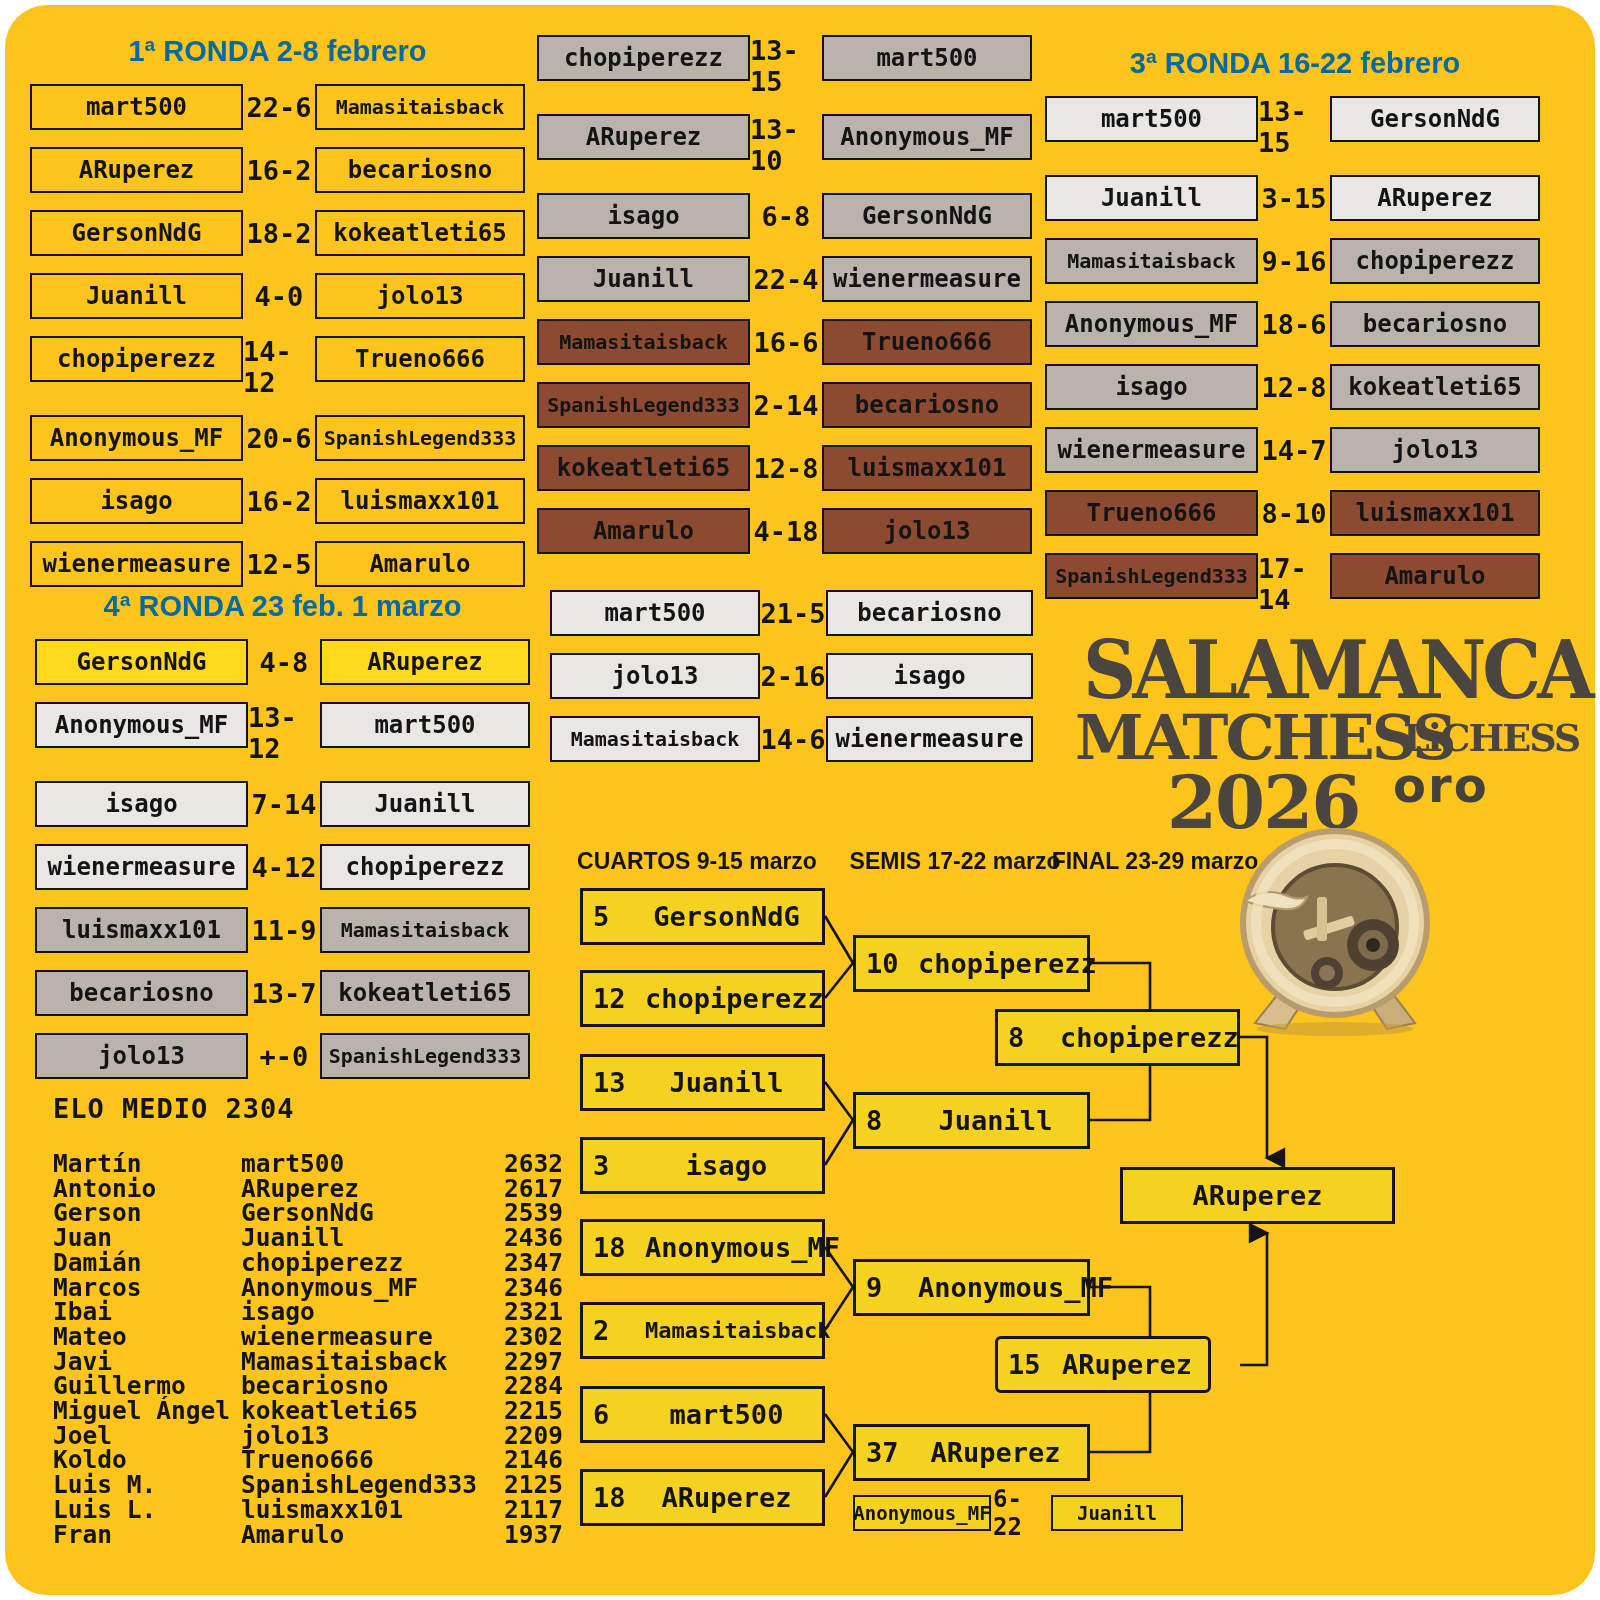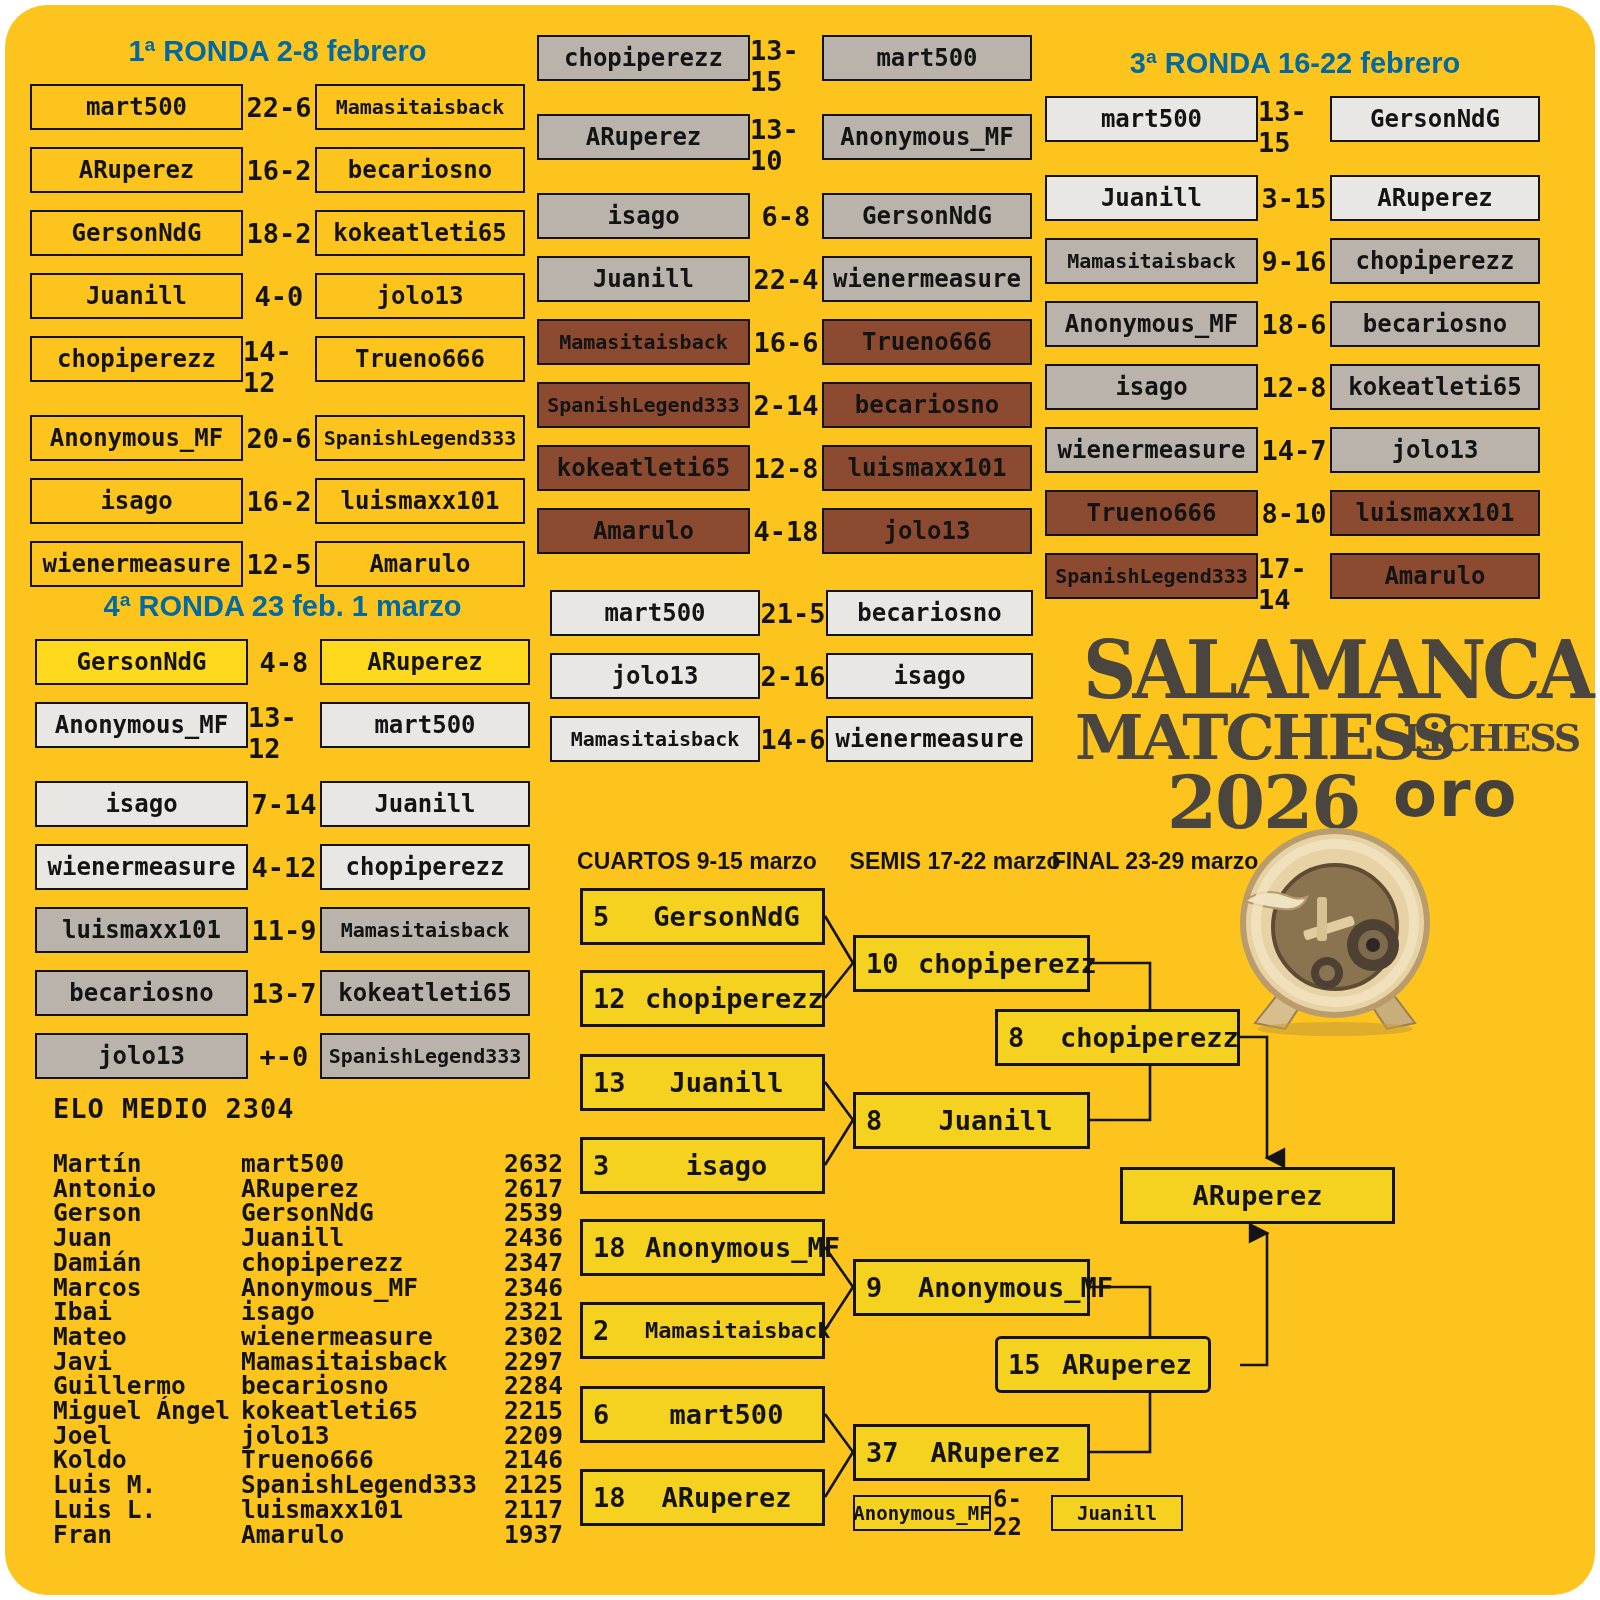--- a/index.html
+++ b/index.html
@@ -30,21 +30,21 @@
   .round-c5 .match-row{grid-template-columns:210px 66px 207px;}
 
   
   #logo{position:absolute;left:1040px;top:610px;width:540px;height:420px;color:#4A463F;}
   .lg{position:absolute;font-family:"DejaVu Serif",serif;font-weight:bold;line-height:1;}
   #lg-salamanca{left:38px;top:18px;font-size:74px;letter-spacing:-4px;transform:scaleY(1.08);}
   #lg-matchess{left:30px;top:92px;font-size:62px;letter-spacing:-3px;}
   #lg-lichess{left:358px;top:104px;font-size:38px;letter-spacing:-2px;}
   #lg-year{left:122px;top:152px;font-size:72px;letter-spacing:-2px;}
   #lg-oro{position:absolute;left:348px;top:142px;font-family:"DejaVu Sans",sans-serif;
-          font-weight:bold;font-size:64px;letter-spacing:2px;color:#45423C;}
+          font-weight:bold;font-size:48px;letter-spacing:2px;color:#45423C;}
   #trophy{position:absolute;left:170px;top:190px;}
 
   
   #bracket{position:absolute;left:0;top:0;width:1600px;height:1600px;pointer-events:none;}
   .bk-head{position:absolute;font-family:"Liberation Sans",sans-serif;font-weight:bold;font-size:23px;
            transform:translateX(-50%);white-space:nowrap;}
   .bk-box{position:absolute;background:#F5D21F;border:3px solid #141414;box-sizing:border-box;
           display:flex;align-items:center;font-weight:bold;font-size:27px;}
   .bk-box .bk-score{width:52px;padding-left:10px;flex:none;}
   .bk-box .bk-name{flex:1;text-align:center;padding-right:14px;white-space:nowrap;}

